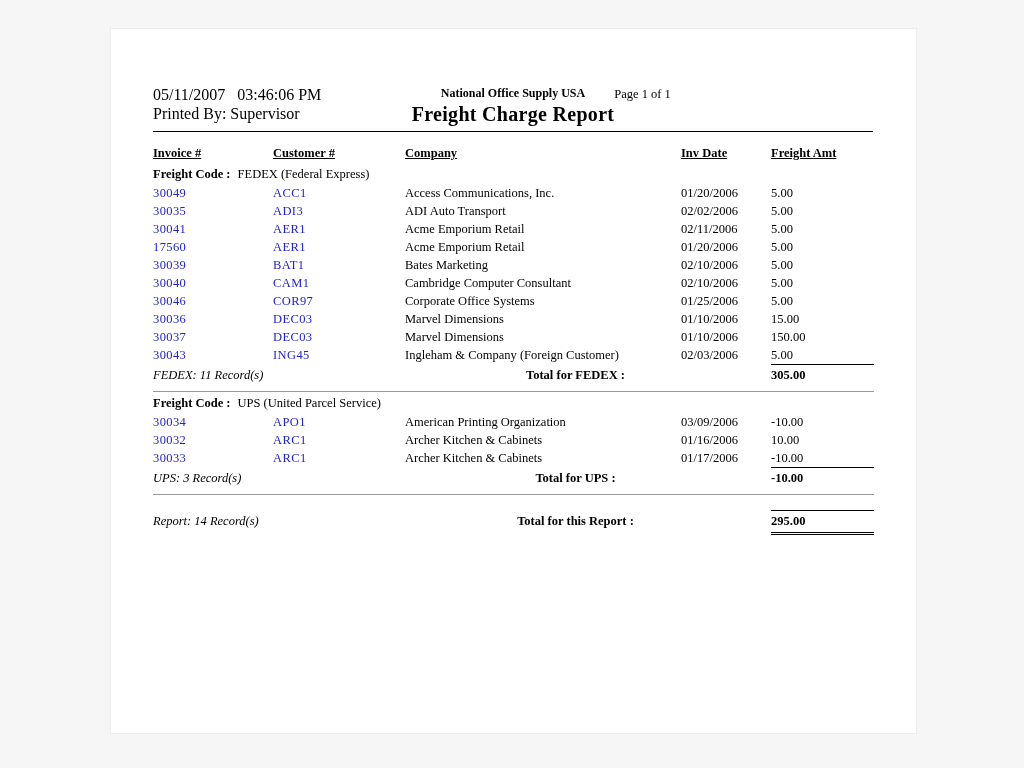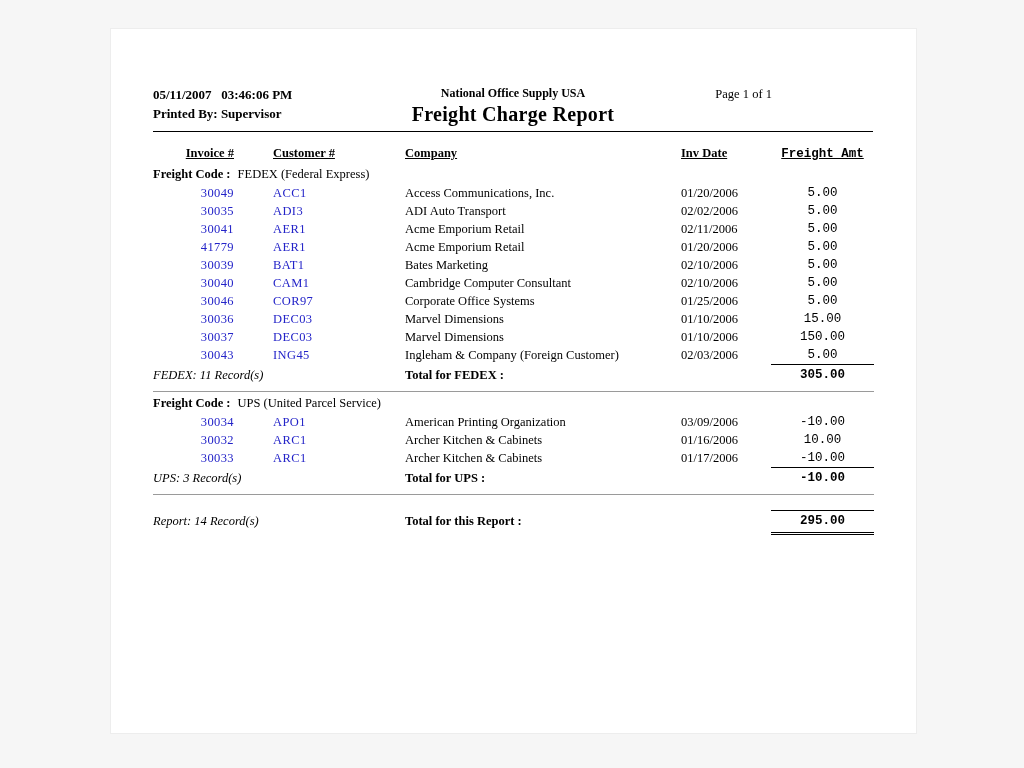--- a/index.html
+++ b/index.html
@@ -16,56 +16,56 @@
     position: absolute;
     left: 110px; top: 28px;
     width: 807px; height: 706px;
     background: #ffffff;
     border: 1px solid #ededed;
   }
   .content { padding: 56px 43px 0 42px; }
 
   
   .hdr { display: grid; grid-template-columns: 1fr auto 1fr; align-items: start; }
-  .hdr-left { font-size: 13px; line-height: 19px; font-weight: bold; }
+  .hdr-left { font-size: 16px; line-height: 19px; }
   .hdr-left .dt { white-space: pre; }
   .hdr-center { text-align: center; }
   .company-title { font-weight: bold; font-size: 12px; line-height: 17px; }
   .report-title { font-weight: bold; font-size: 20px; line-height: 24px; letter-spacing: 0.3px; }
-  .hdr-right { text-align: center; font-size: 12.5px; line-height: 19px; }
+  .hdr-right { text-align: left; font-size: 12.5px; line-height: 19px; }
   .top-rule { border: 0; border-top: 1px solid #000; margin: 5px 0 0 0; }
 
   
   .report-table {
     margin-top: 8px;
     border-collapse: collapse;
     table-layout: fixed;
     width: 721px;
     font-size: 12.5px;
   }
   th, td { padding: 0; }
   .report-table td { height: 18px; line-height: 18px; white-space: nowrap; overflow: hidden; }
   thead th {
     height: 24px; vertical-align: bottom; padding-bottom: 3px;
     font-weight: bold; text-decoration: underline;
     text-align: left; font-size: 12.5px; white-space: nowrap;
   }
-  .c-inv  { text-align: right; }
+  .c-inv  { }
   .c-cust { padding-left: 39px; }
-  .c-amt  { text-align: center; font-family: Liberation Mono, monospace; }
+  .c-amt  { text-align: left; }
 
   .link { color: var(--link, #2323c8); cursor: pointer; letter-spacing: 0.4px; }
   .b { font-weight: bold; }
   .ital { font-style: italic; }
 
   .code-row td { height: 20px; line-height: 20px; }
   .code-val { margin-left: 7px; }
 
   .summary-row td { height: 21px; line-height: 21px; }
-  .total-label { text-align: left; padding-right: 25px; }
+  .total-label { text-align: center; padding-right: 25px; }
   .total-amt { border-top: 1px solid #000; }
 
   .divider-row td { height: 7px; line-height: 7px; }
   .rule { border-top: 1px solid #9a9a9a; height: 0; margin-top: 3px; }
 
   .spacer-row td { height: 14px; line-height: 14px; }
 
   .report-total { border-top: 1px solid #000; border-bottom: 3px double #000; }
 </style>
 </head>
@@ -128,21 +128,21 @@
           <td class="c-amt">5.00</td>
         </tr>
         <tr>
           <td class="c-inv"><span class="link">30041</span></td>
           <td class="c-cust"><span class="link">AER1</span></td>
           <td>Acme Emporium Retail</td>
           <td>02/11/2006</td>
           <td class="c-amt">5.00</td>
         </tr>
         <tr>
-          <td class="c-inv"><span class="link">41779</span></td>
+          <td class="c-inv"><span class="link">17560</span></td>
           <td class="c-cust"><span class="link">AER1</span></td>
           <td>Acme Emporium Retail</td>
           <td>01/20/2006</td>
           <td class="c-amt">5.00</td>
         </tr>
         <tr>
           <td class="c-inv"><span class="link">30039</span></td>
           <td class="c-cust"><span class="link">BAT1</span></td>
           <td>Bates Marketing</td>
           <td>02/10/2006</td>

